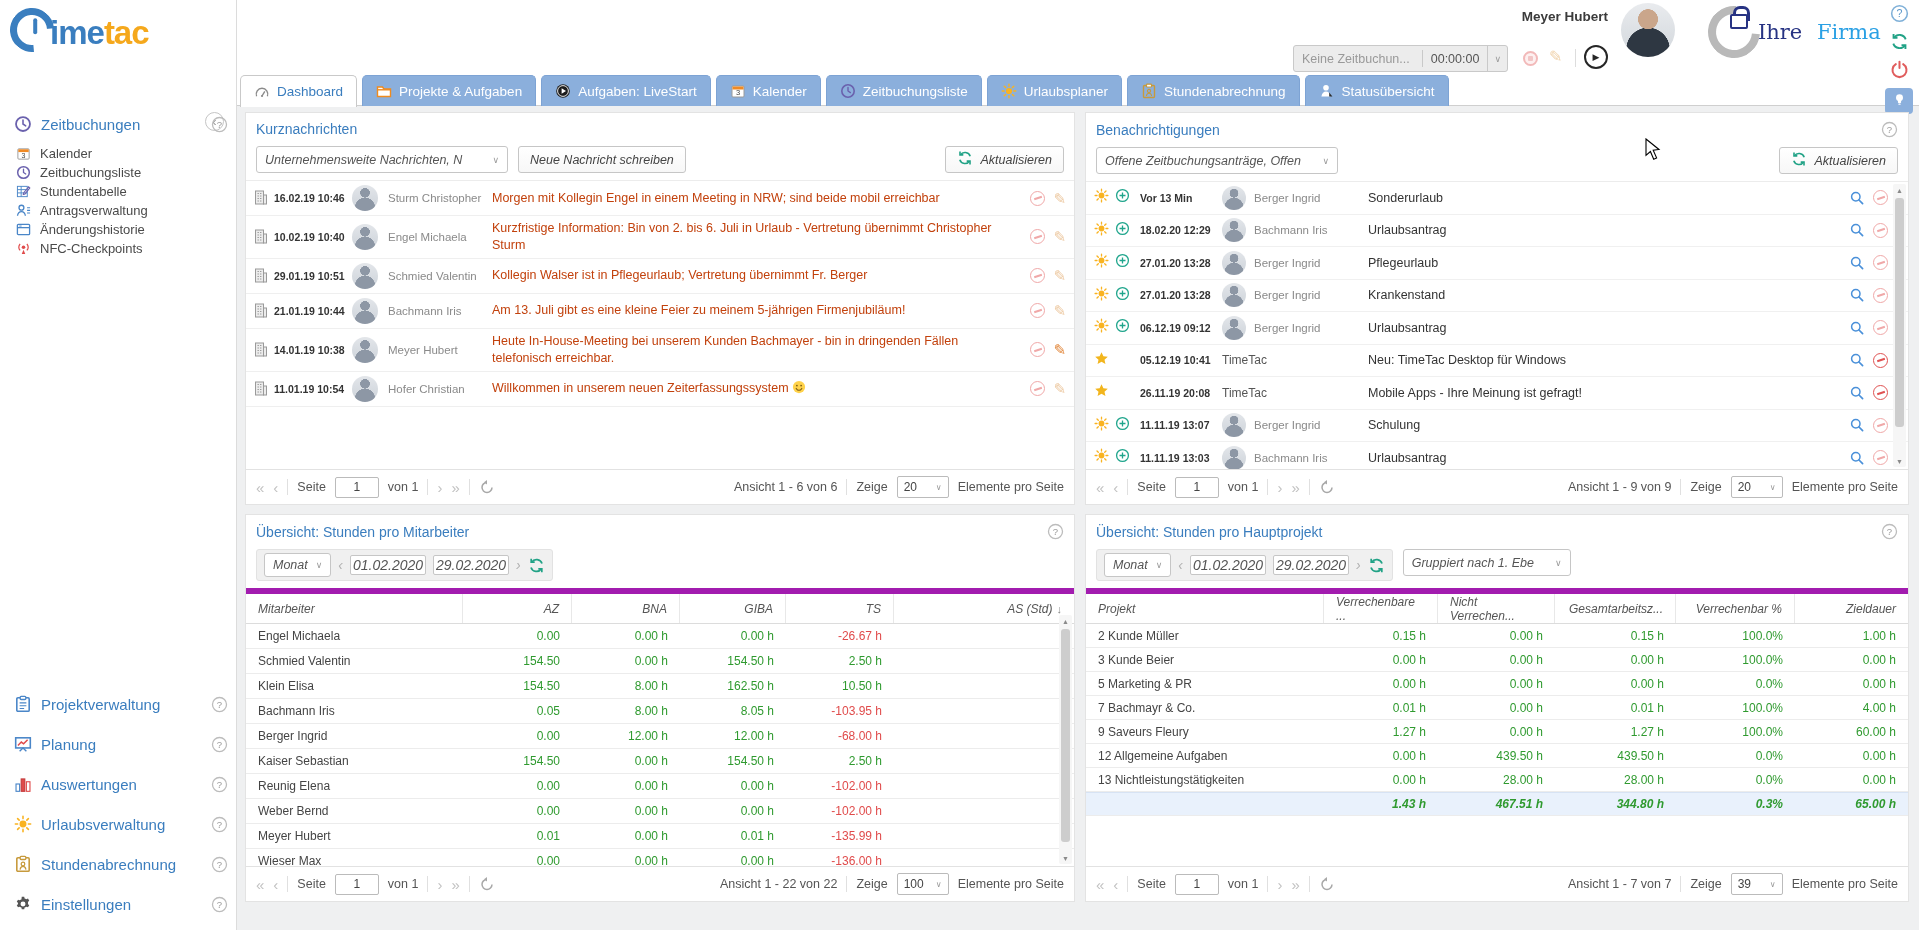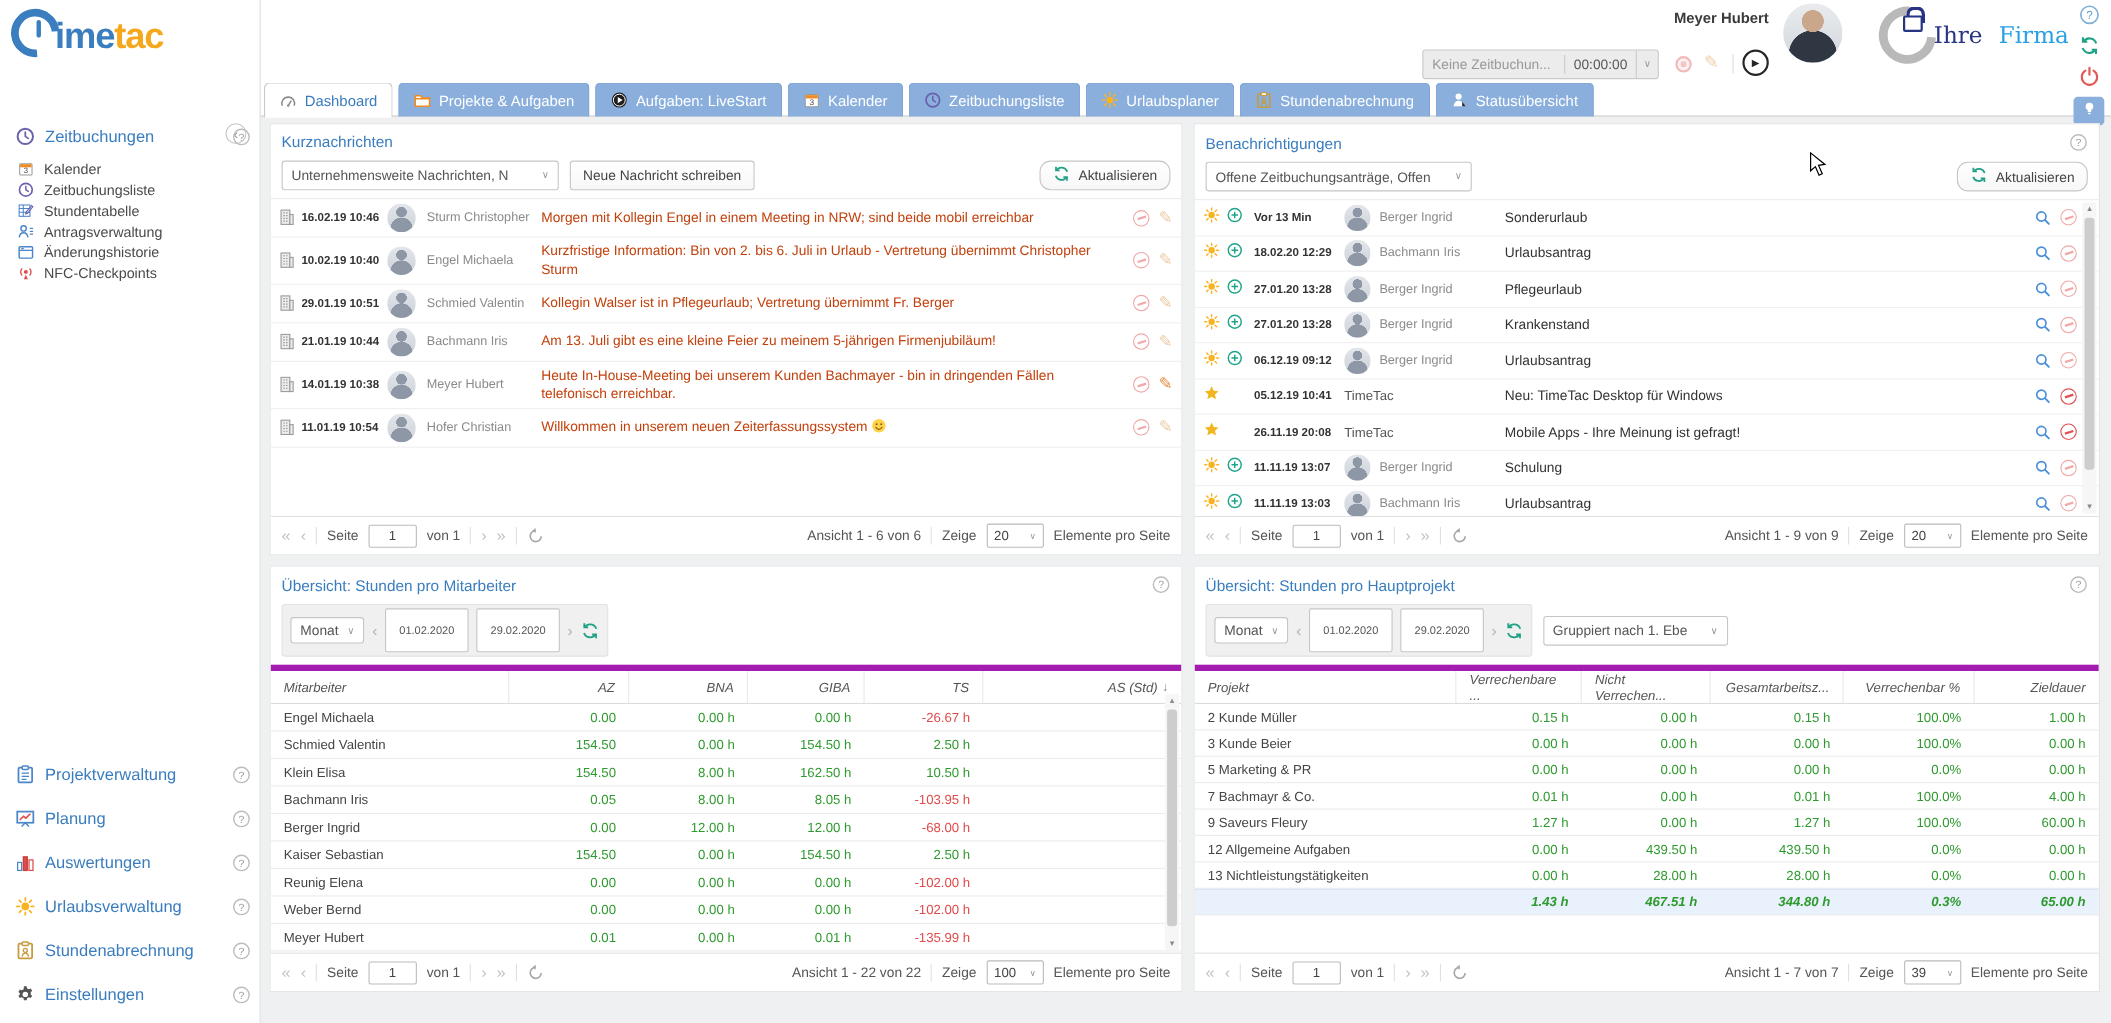--- a/index.html
+++ b/index.html
@@ -76,34 +76,34 @@
 
   
   .panel { position:absolute; background:#fff; border:1px solid #e3e3e3; display:flex; flex-direction:column; }
   #panel-messages      { left:245px;  top:112px; width:830px; height:393px; }
   #panel-notifications { left:1085px; top:112px; width:824px; height:393px; }
   #panel-employees     { left:245px;  top:514px; width:830px; height:388px; }
   #panel-projects      { left:1085px; top:514px; width:824px; height:388px; }
   .panel-head { display:flex; align-items:center; padding:8px 10px 4px; font-size:14px; color:#3a7dbe; }
   .panel-help { margin-left:auto; width:17px; height:17px; }
   .panel-help svg { width:100%; height:100%; }
-  .panel-toolbar { display:flex; align-items:center; gap:10px; padding:5px 10px 7px; }
+  .panel-toolbar { display:flex; align-items:flex-start; gap:10px; padding:5px 10px 7px;font-style:italic; }
   .sel { display:inline-flex; align-items:center; justify-content:space-between;
     border:1px solid #c6c6c6; border-radius:3px; background:#fff; height:27px;
     padding:0 8px; color:#555; font-size:12.5px; white-space:nowrap; overflow:hidden; }
   .sel .chev { color:#999; font-size:9px; margin-left:8px; }
   .btn { display:inline-flex; align-items:center; gap:7px; border:1px solid #c6c6c6; border-radius:3px;
     background:linear-gradient(#fff,#f7f7f7); height:27px; padding:0 11px; color:#444; font-size:12.5px; }
   .btn svg { width:16px; height:16px; }
-  .tb-right { margin-left:auto;border-radius:10px; }
+  .tb-right { margin-left:auto; }
   .range-group { display:inline-flex; align-items:center; gap:7px; background:#f0f0f0;
     border:1px solid #e2e2e2; border-radius:3px; padding:3px 7px; }
   .range-group .sel { height:24px; }
-  .date-box { width:76px; height:40px; border:1px solid #c6c6c6; border-radius:2px; background:#fff;
-    color:#555; font-size:10px; display:flex; align-items:center; justify-content:center; }
+  .date-box { width:76px; height:20px; border:1px solid #c6c6c6; border-radius:2px; background:#fff;
+    color:#555; font-size:14px; display:flex; align-items:center; justify-content:center; }
   .rg-chev { color:#b0b0b0; font-size:14px; }
   .rg-refresh { width:17px; height:17px; } .rg-refresh svg{ width:100%; height:100%; }
 
   
   .msg-list { flex:1; overflow:hidden; border-top:1px solid #ececec; }
   .msg-row { display:flex; align-items:center; padding:4px 8px; border-bottom:1px solid #efefef; min-height:35px; }
   .msg-row .m-build { width:20px; height:16px; flex:0 0 20px; }
   .msg-row .m-build svg { width:14px; height:15px; }
   .m-date { width:78px; flex:0 0 78px; font-size:10.5px; font-weight:bold; color:#333; }
   .avatar { border-radius:50%; background:

